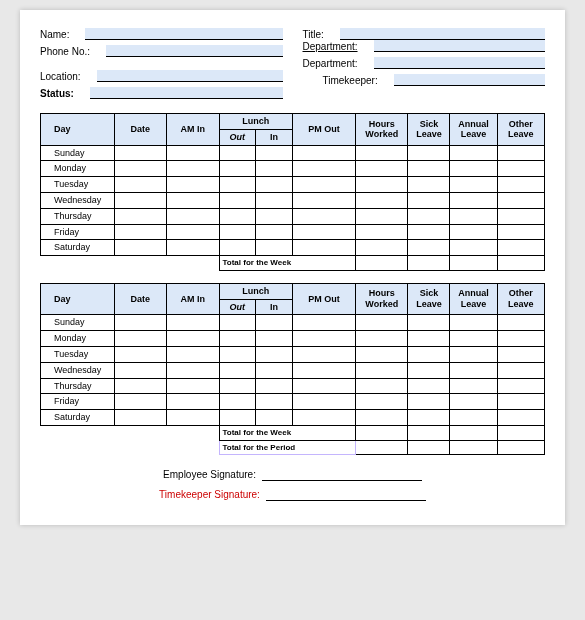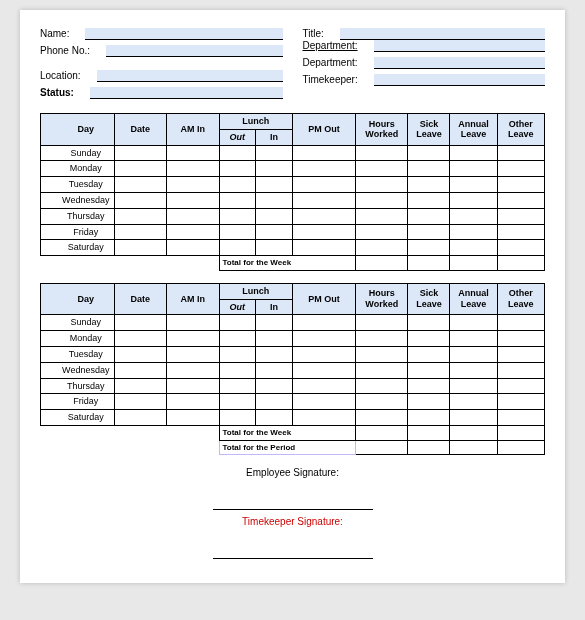--- a/index.html
+++ b/index.html
@@ -20,21 +20,21 @@
       box-shadow: 0 0 5px rgba(0,0,0,0.2);
     }
     .form-section {
       display: grid;
       grid-template-columns: 1fr 1fr;
       gap: 4px 20px;
       margin-bottom: 14px;
     }
     .form-row {
       display: flex;
-      align-items: flex-start;
+      align-items: center;
       gap: 16px;
       font-size: 10px;
     }
     .form-row label {
       white-space: nowrap;
       color: #000;
       font-size: 10px;
     }
     .form-row .underline {
       flex: 1;
@@ -59,42 +59,41 @@
       font-size: 9px;
       line-height: 1.2;
     }
     table th {
       background: #dce8f8;
       font-weight: bold;
     }
     table td {
       height: 14px;
     }
-    .day-col { width: 14%; text-align: center; padding-left: 19px; }
+    .day-col { width: 14%; text-align: left; padding-left: 13px; }
     .date-col { width: 10%; }
     .amin-col { width: 10%; }
     .lunch-out-col { width: 7%; font-style: italic; }
     .lunch-in-col { width: 7%; }
     .pmout-col { width: 12%; }
     .hours-col { width: 10%; }
     .sick-col { width: 8%; }
     .annual-col { width: 9%; }
     .other-col { width: 9%; }
     .signature-section {
       margin-top: 10px;
       text-align: center;
       font-size: 10px;
     }
     .sig-row {
       display: flex;
-      justify-content: flex-end;
+      justify-content: center;
       align-items: center;
-      gap: 18px;
+      gap: 6px;
       margin-bottom: 6px;
-      flex-direction: column;
     }
     .sig-row label {
       white-space: nowrap;
       font-size: 10px;
     }
     .sig-row .sig-line {
       width: 160px;
       border-bottom: 1px solid #000;
       height: 14px;
     }
@@ -136,21 +135,21 @@
         <div class="underline"></div>
       </div>
       <div class="form-row" style="text-decoration:underline;">
         <label>Department:</label>
         <div class="underline"></div>
       </div>
       <div class="form-row" style="margin-top:5px;">
         <label>Department:</label>
         <div class="underline"></div>
       </div>
-      <div class="form-row" style="margin-top:5px;">
+      <div class="form-row" style="margin-top:5px;margin-left:20px;">
         <label>Timekeeper:</label>
         <div class="underline"></div>
       </div>
     </div>
   </div>
 
   <div class="timesheet-block">
     <table>
       <thead>
         <tr class="header-double">

